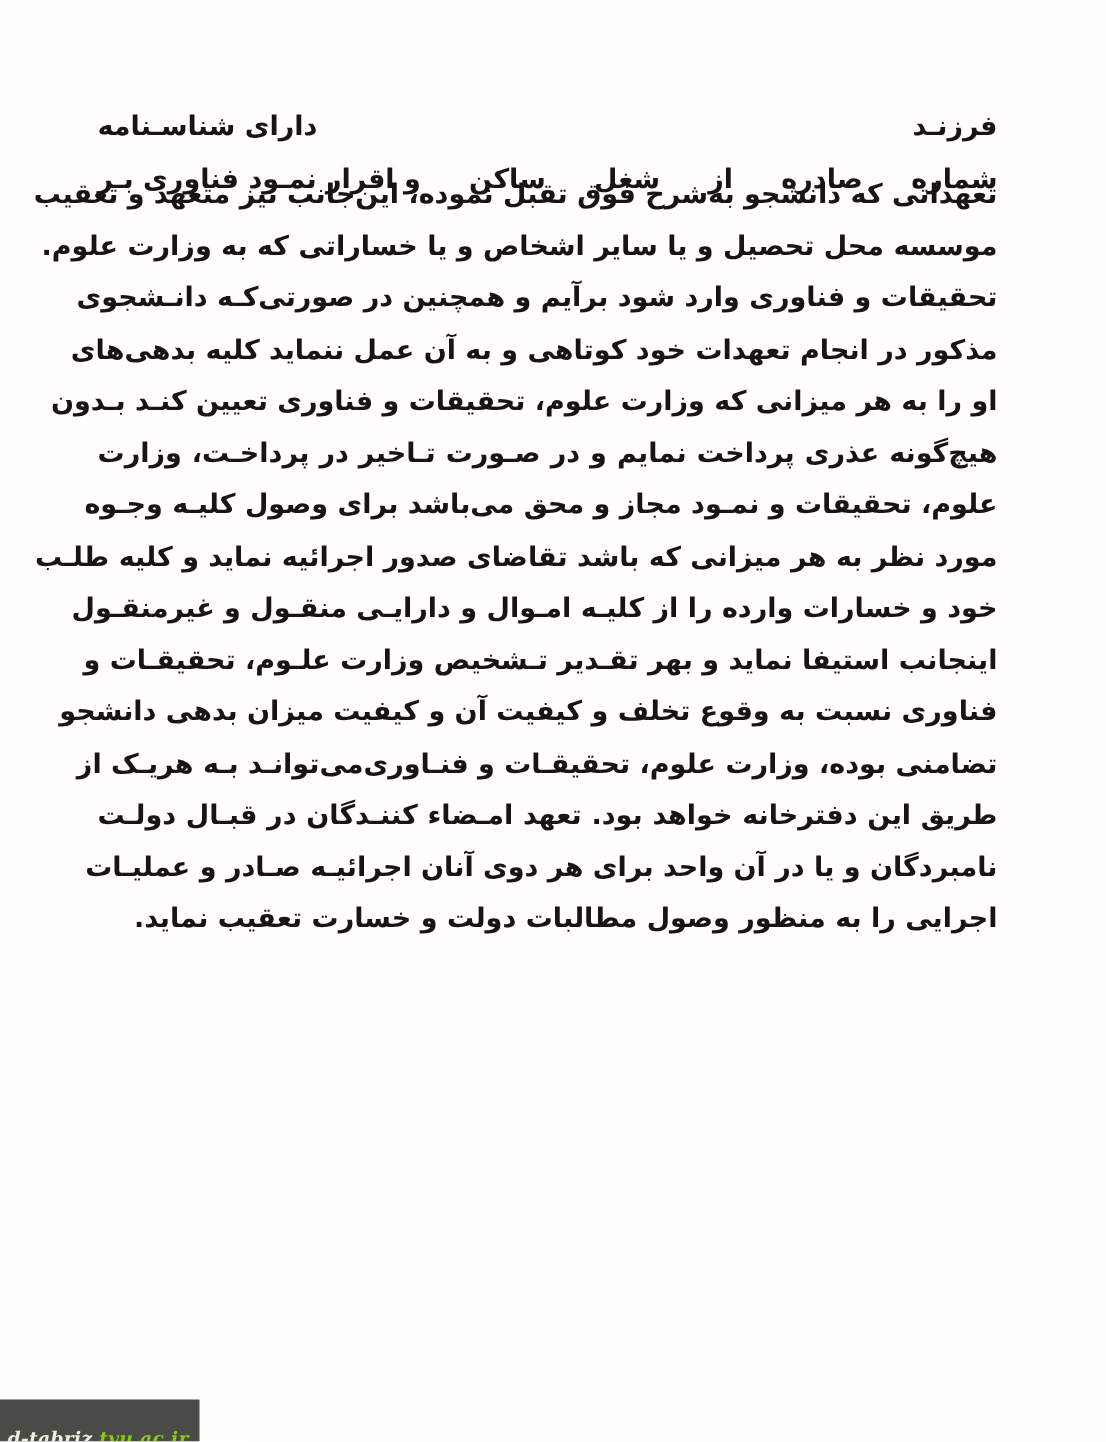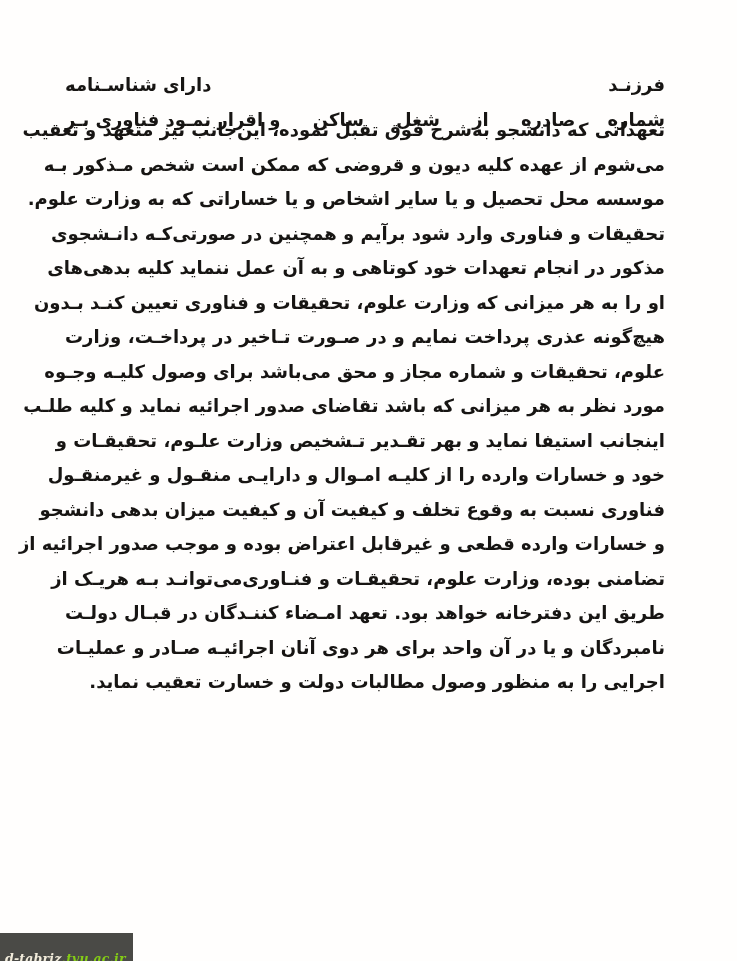--- a/index.html
+++ b/index.html
@@ -81,32 +81,30 @@
     <div class="doc-line gapped">
       <span>شماره</span>
       <span>صادره</span>
       <span>از</span>
       <span>شغل</span>
       <span>ساکن</span>
       <span>و اقرار نمـود فناوری بـر</span>
     </div>
 
     <div class="doc-line">تعهداتی که دانشجو به‌شرح فوق تقبل نموده، این‌جانب نیز متعهد و تعقیب</div>
-    <div class="doc-line">می‌شوم از عهده کلیه دیون و قروضی که ممکن است شخص مـذکور بـه</div>
     <div class="doc-line">موسسه محل تحصیل و یا سایر اشخاص و یا خساراتی که به وزارت علوم.</div>
     <div class="doc-line">تحقیقات و فناوری وارد شود برآیم و همچنین در صورتی‌کـه دانـشجوی</div>
     <div class="doc-line">مذکور در انجام تعهدات خود کوتاهی و به آن عمل ننماید کلیه بدهی‌های</div>
     <div class="doc-line">او را به هر میزانی که وزارت علوم، تحقیقات و فناوری تعیین کنـد بـدون</div>
     <div class="doc-line">هیچ‌گونه عذری پرداخت نمایم و در صـورت تـاخیر در پرداخـت، وزارت</div>
-    <div class="doc-line">علوم، تحقیقات و شماره مجاز و محق می‌باشد برای وصول کلیـه وجـوه</div>
+    <div class="doc-line">علوم، تحقیقات و نمـود مجاز و محق می‌باشد برای وصول کلیـه وجـوه</div>
     <div class="doc-line">مورد نظر به هر میزانی که باشد تقاضای صدور اجرائیه نماید و کلیه طلـب</div>
+    <div class="doc-line">خود و خسارات وارده را از کلیـه امـوال و دارایـی منقـول و غیرمنقـول</div>
     <div class="doc-line">اینجانب استیفا نماید و بهر تقـدیر تـشخیص وزارت علـوم، تحقیقـات و</div>
-    <div class="doc-line">خود و خسارات وارده را از کلیـه امـوال و دارایـی منقـول و غیرمنقـول</div>
     <div class="doc-line">فناوری نسبت به وقوع تخلف و کیفیت آن و کیفیت میزان بدهی دانشجو</div>
-    <div class="doc-line">و خسارات وارده قطعی و غیرقابل اعتراض بوده و موجب صدور اجرائیه از</div>
     <div class="doc-line">تضامنی بوده، وزارت علوم، تحقیقـات و فنـاوری‌می‌توانـد بـه هریـک از</div>
     <div class="doc-line">طریق این دفترخانه خواهد بود. تعهد امـضاء کننـدگان در قبـال دولـت</div>
     <div class="doc-line">نامبردگان و یا در آن واحد برای هر دوی آنان اجرائیـه صـادر و عملیـات</div>
     <div class="doc-line last-line">اجرایی را به منظور وصول مطالبات دولت و خسارت تعقیب نماید.</div>
 
   </div>
 
   <div class="watermark">
     <span class="wm-prefix">d-tabriz</span>
       <span class="wm-suffix">.tvu.ac.ir</span>

